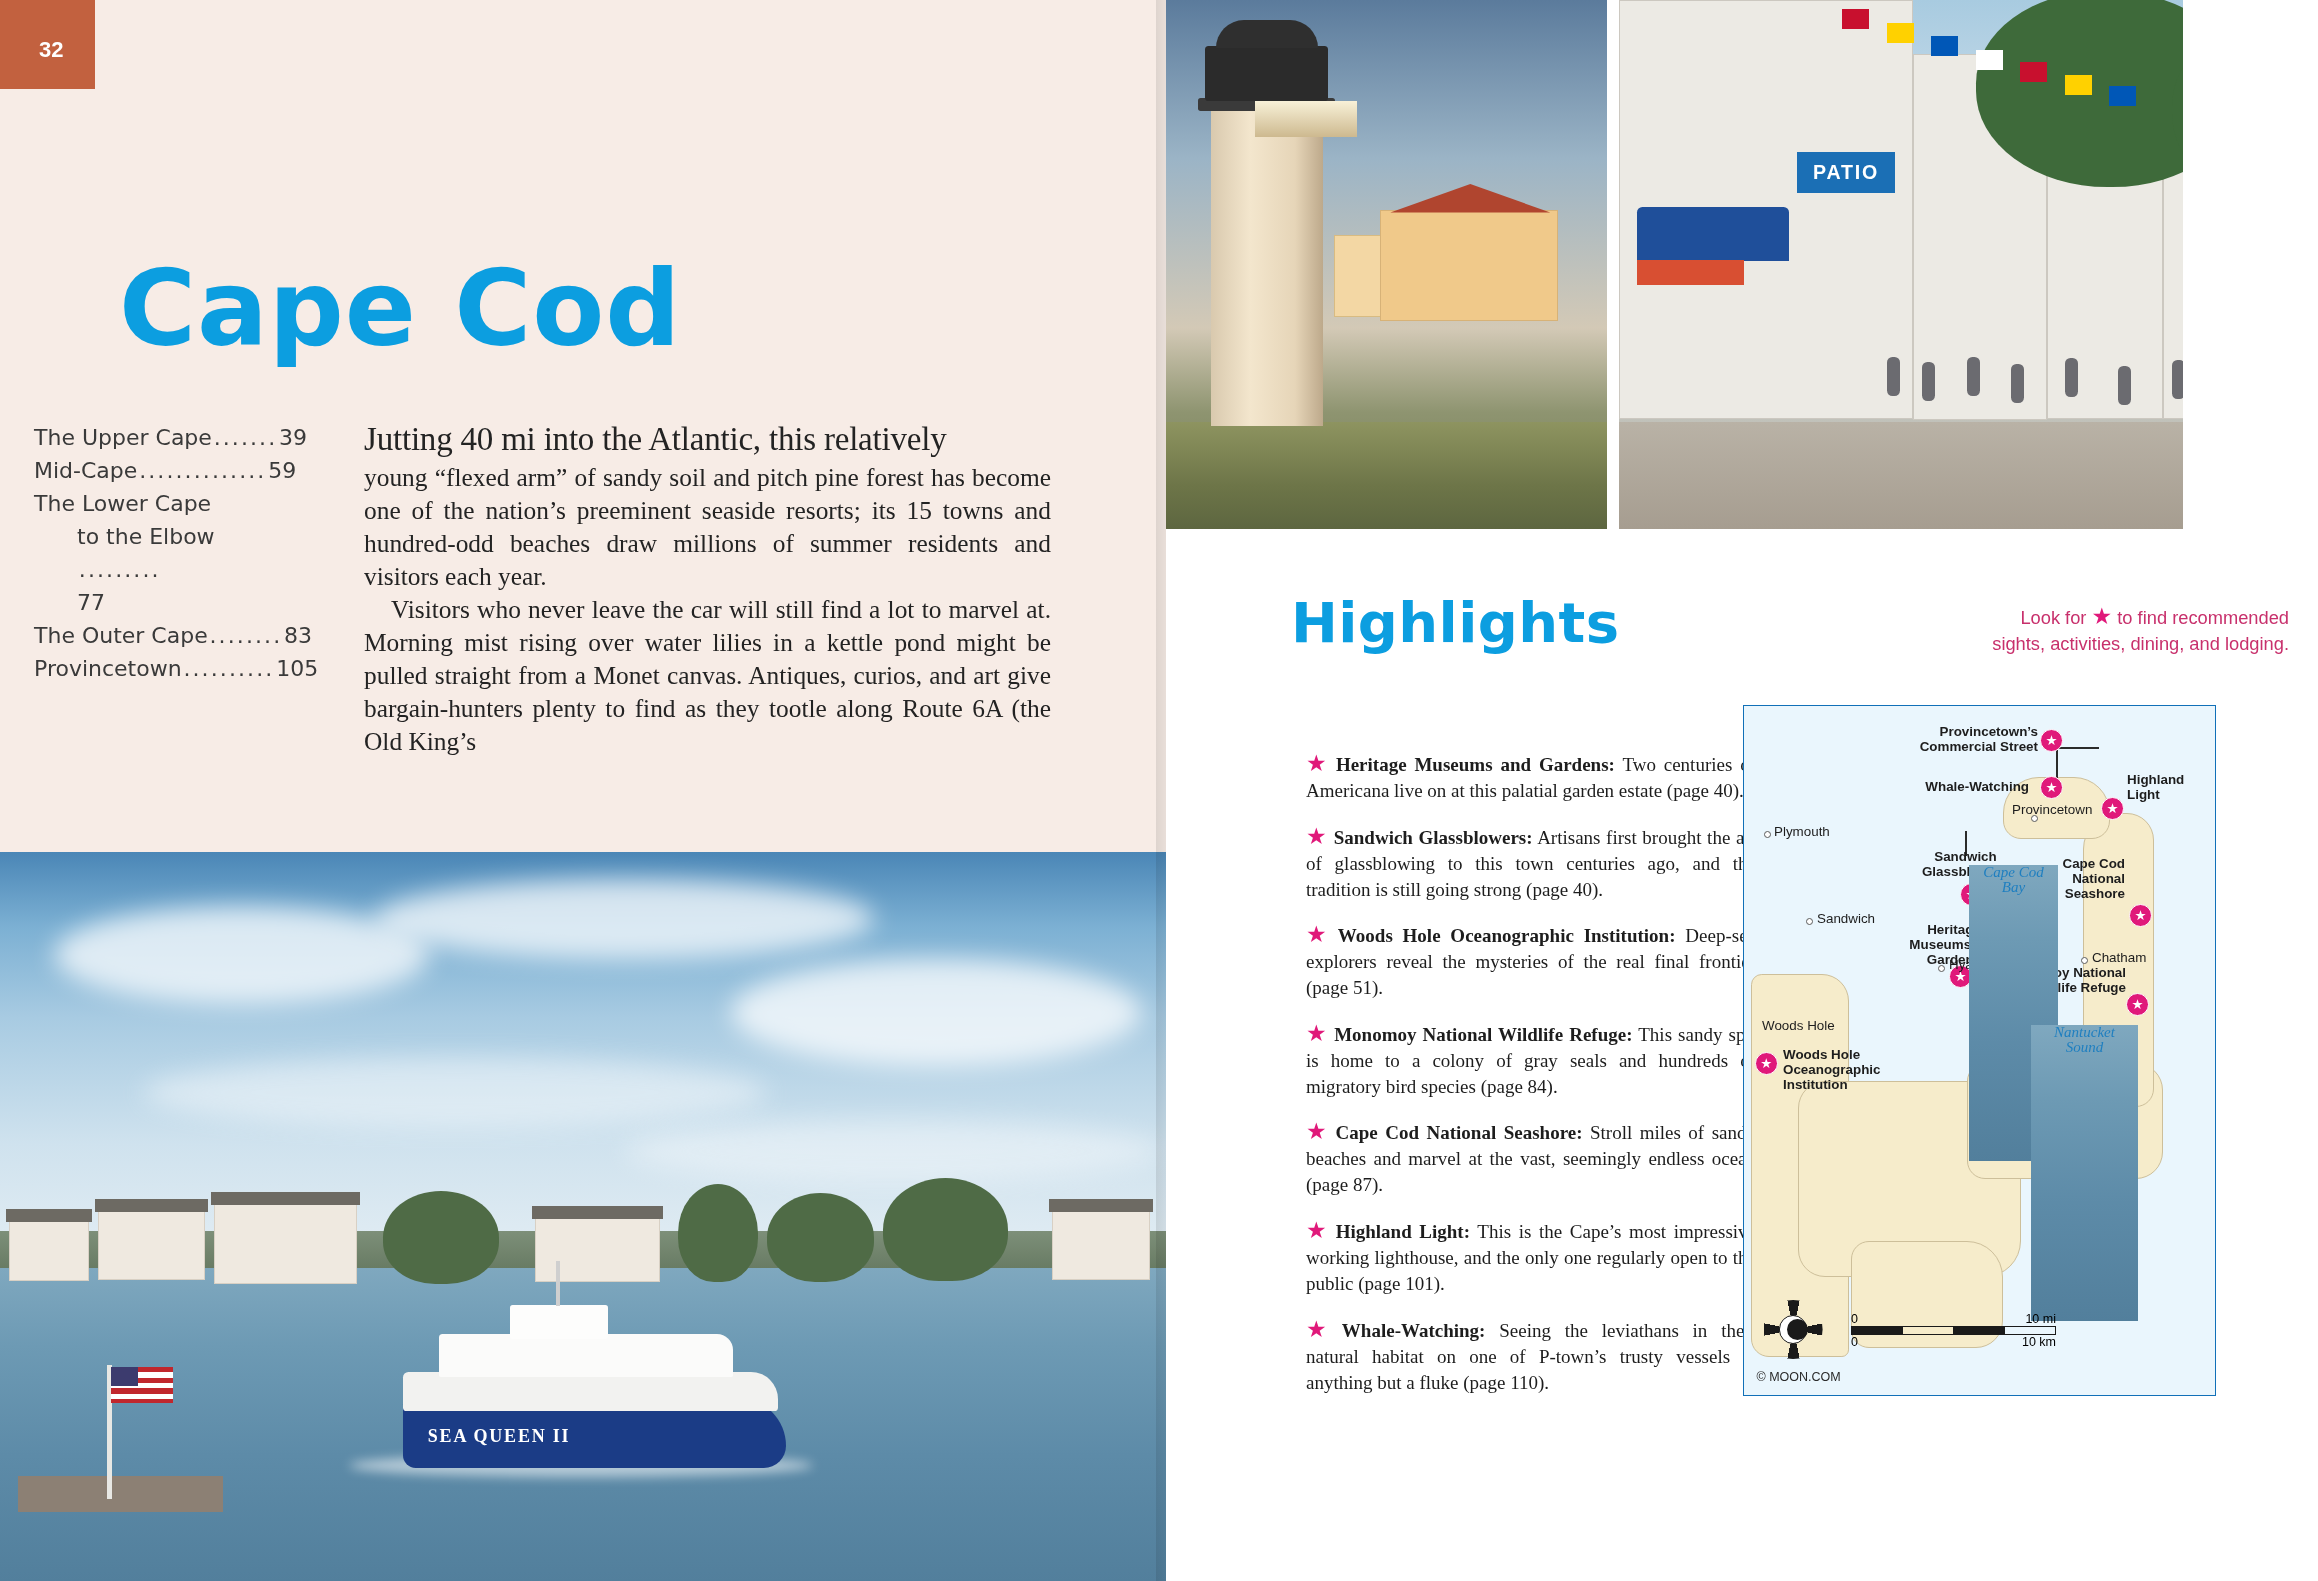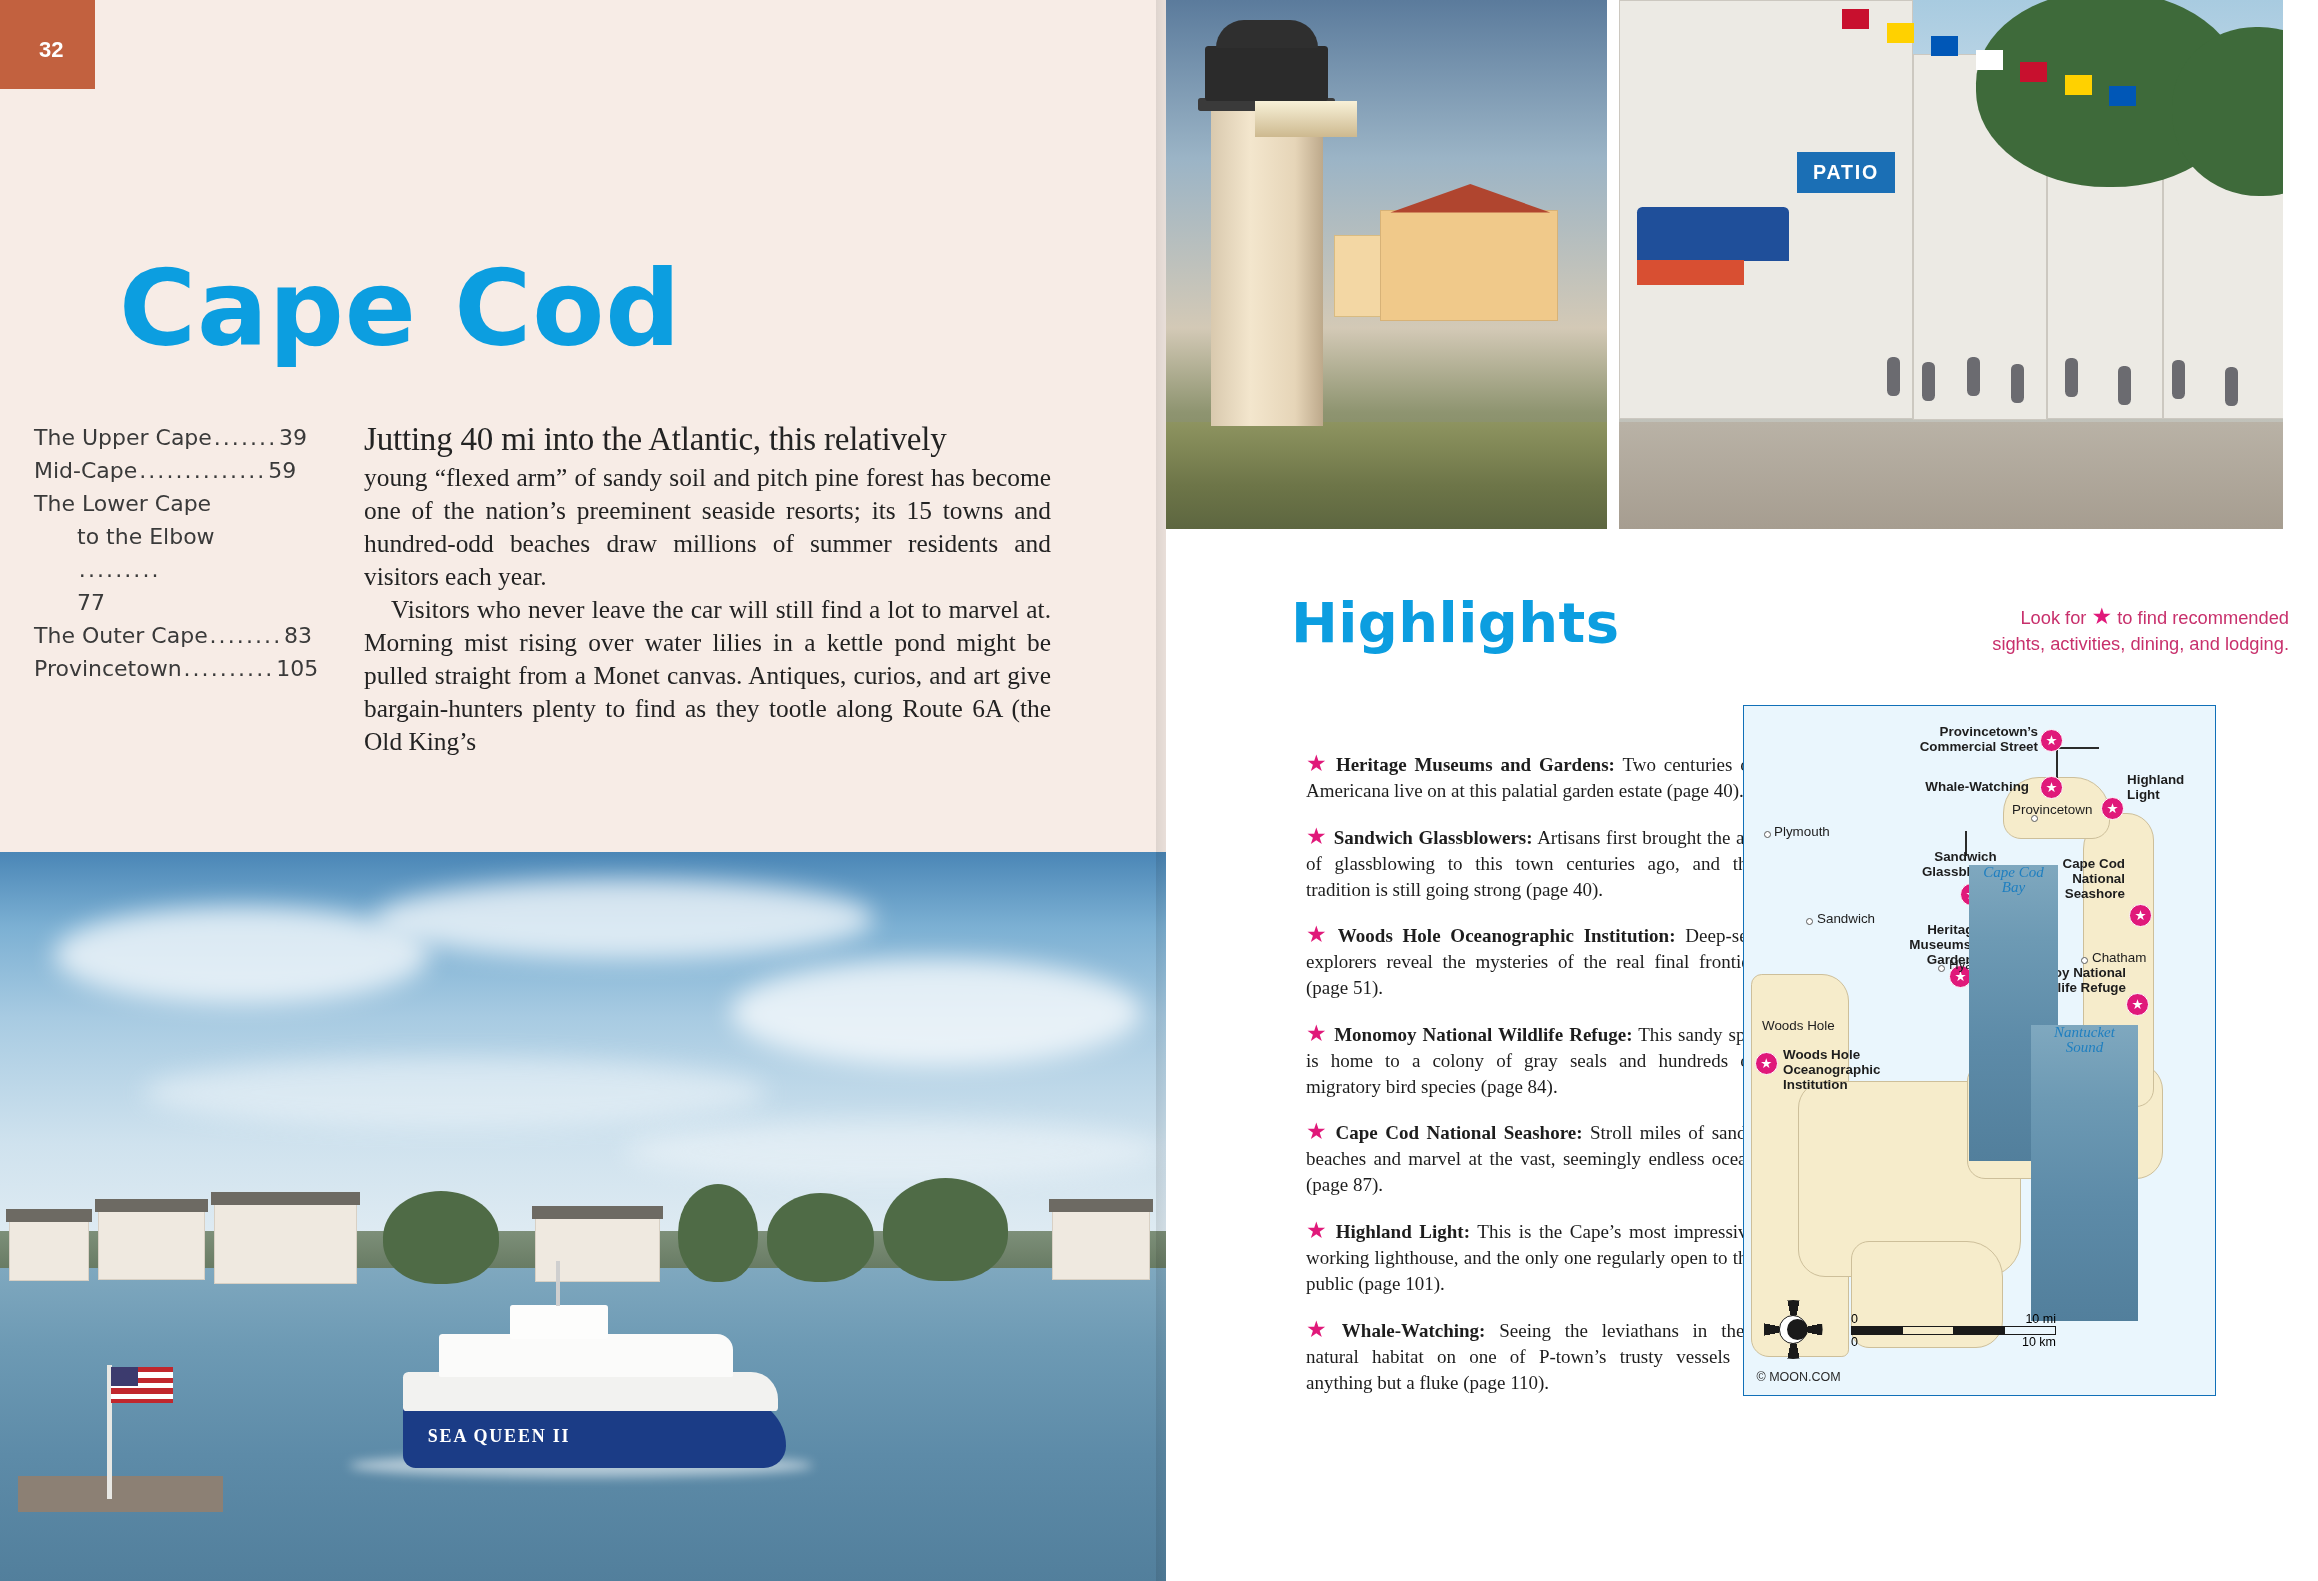--- a/index.html
+++ b/index.html
@@ -159,21 +159,21 @@
   }
   .lh-house2 {
     position:absolute; left:168px; top:235px; width:68px; height:82px;
     background:#f3d7a4; border:0.9px solid #d8bb82;
   }
   .lh-field {
     position:absolute; left:0; bottom:0; width:100%; height:107px;
     background:linear-gradient(180deg,#8e9460 0%, #6d7548 60%, #5d6640 100%);
   }
   #photo-street {
-    position:absolute; left:1619px; top:0; width:664px; height:529px;
+    position:absolute; left:1619px; top:0; width:564px; height:529px;
     overflow:hidden;
     background:linear-gradient(180deg,#a8cbe0 0%, #c9dcea 25%, #cfd6cf 55%, #b5b0a8 100%);
   }
   .st-building {
     position:absolute; background:#eceae4; border:0.9px solid #ccc8c0;
   }
   .st-awn { position:absolute; background:#d84f32; }
   .st-tent { position:absolute; background:#1f4f9a; border-radius:5.4px 5.4px 0 0; }
   .st-tree { position:absolute; background:#3e6a3a; border-radius:48% 52% 50% 50%; }
   .st-road {

